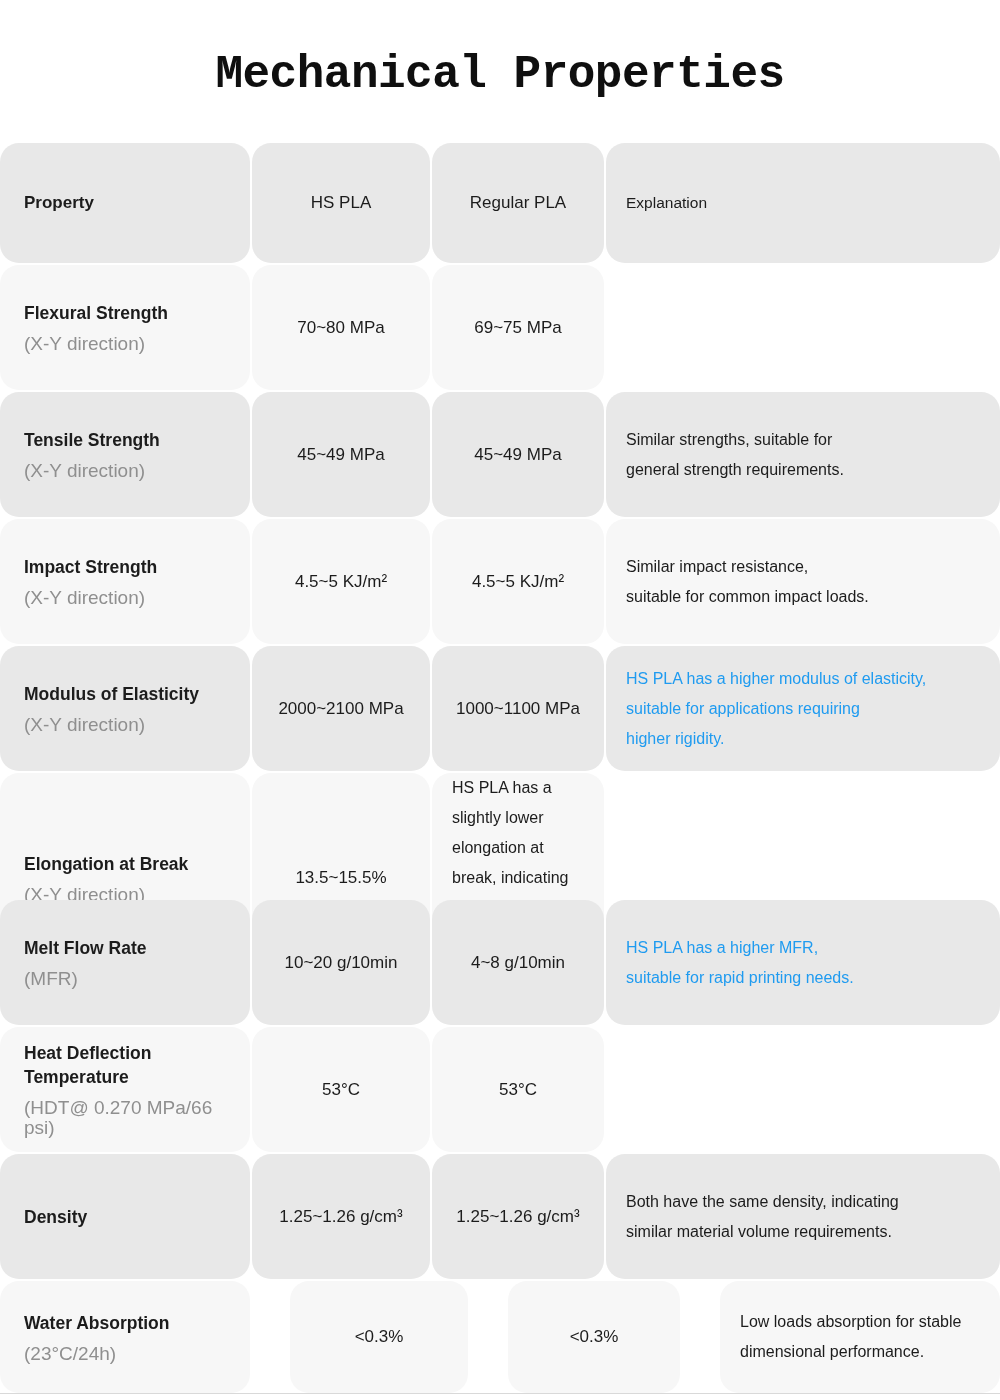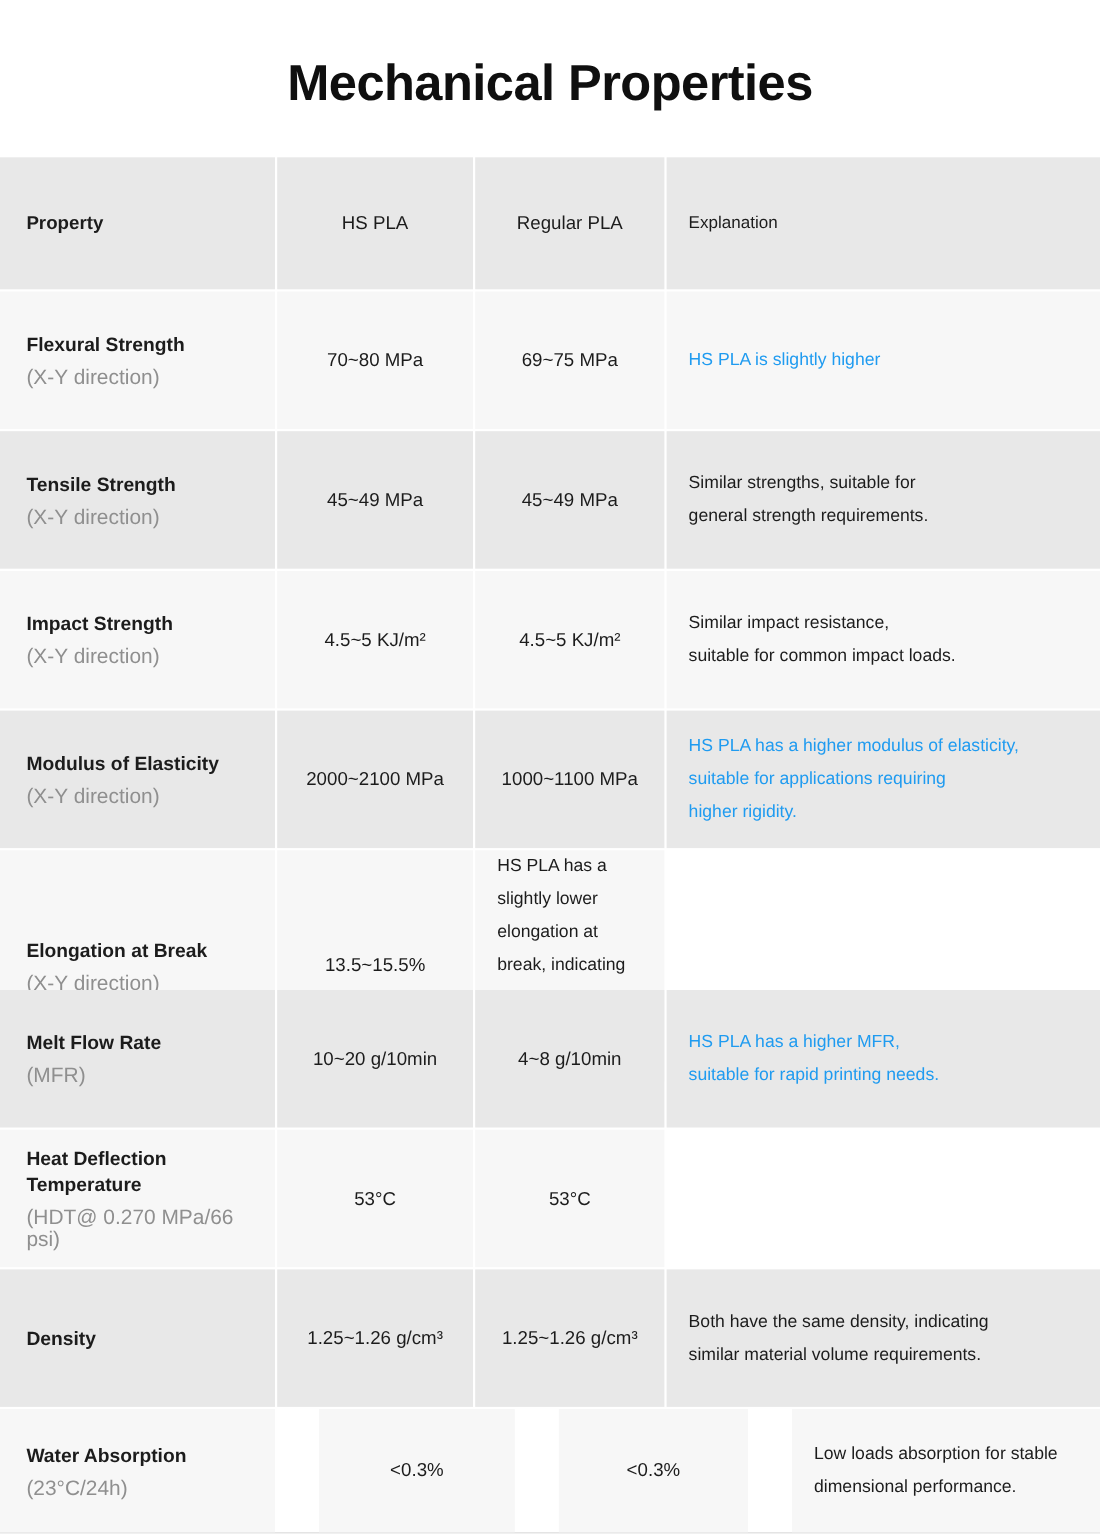--- a/index.html
+++ b/index.html
@@ -6,30 +6,30 @@
     --accent-blue:#1f9bf0;
     --row-light:#f7f7f7;
     --row-gray:#e8e8e8;
     --text-dark:#1c1c1c;
     --text-muted:#8f8f8f;
     --table-bottom-line:#d9d9d9;
   }
   *{margin:0;padding:0;box-sizing:border-box;}
   html,body{width:1000px;height:1400px;overflow:hidden;background:#ffffff;
     font-family:"Liberation Sans", sans-serif;color:var(--text-dark);}
-  .title-block{height:143px;display:flex;align-items:center;justify-content:center;padding-top:6px;}
+  .title-block{height:143px;display:flex;align-items:center;justify-content:center;padding-top:6px;font-family:Liberation Mono, monospace;}
   .page-title{font-size:46px;font-weight:800;letter-spacing:-0.5px;color:#0f0f0f;}
   .grid-row{display:grid;grid-template-columns:250px 178px 172px 1fr;column-gap:2px;background:#ffffff;}
   .header-row{height:120px;margin-bottom:2px;}
   .header-row .cell{background:var(--row-gray);}
   .rows .grid-row{height:125px;margin-bottom:2px;}
   .rows .grid-row:nth-child(odd) .cell{background:var(--row-light);}
   .rows .grid-row:nth-child(even) .cell{background:var(--row-gray);}
   .rows .grid-row:last-child{height:112px;margin-bottom:0;gap:40px;}
-  .cell{display:flex;flex-direction:column;justify-content:center;}
+  .cell{display:flex;flex-direction:column;justify-content:center;border-radius:19px;}
   .cell.prop{padding-left:24px;padding-right:12px;align-items:flex-start;}
   .cell.val{align-items:center;text-align:center;font-size:17px;}
   .cell.expl{padding-left:20px;padding-right:20px;align-items:flex-start;
     font-size:16px;line-height:30px;white-space:pre-line;}
   .header-row .cell.prop{font-size:17px;font-weight:700;}
   .header-row .cell.val{font-size:17px;font-weight:400;}
   .header-row .cell.expl{font-size:15.5px;font-weight:400;white-space:normal;}
   .prop-name{font-size:17.5px;font-weight:700;line-height:24px;}
   .prop-sub{font-size:19px;color:var(--text-muted);margin-top:9px;line-height:20px;}
   .prop-sub:empty{display:none;}
@@ -55,21 +55,20 @@
 
   <div class="rows">
 
     <div class="grid-row">
       <div class="cell prop">
         <div class="prop-name">Flexural Strength</div>
         <div class="prop-sub">(X-Y direction)</div>
       </div>
       <div class="cell val">70~80 MPa</div>
       <div class="cell val">69~75 MPa</div>
-      <div class="cell expl blue">HS PLA is slightly higher</div>
     </div>
 
     <div class="grid-row">
       <div class="cell prop">
         <div class="prop-name">Tensile Strength</div>
         <div class="prop-sub">(X-Y direction)</div>
       </div>
       <div class="cell val">45~49 MPa</div>
       <div class="cell val">45~49 MPa</div>
       <div class="cell expl dark">Similar strengths, suitable for

